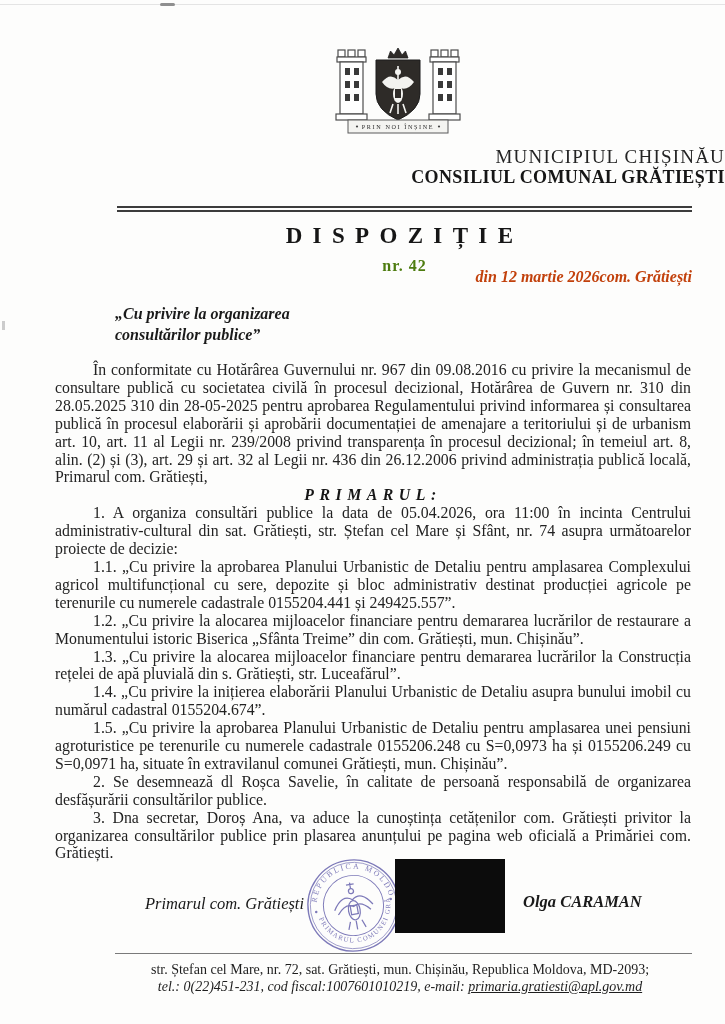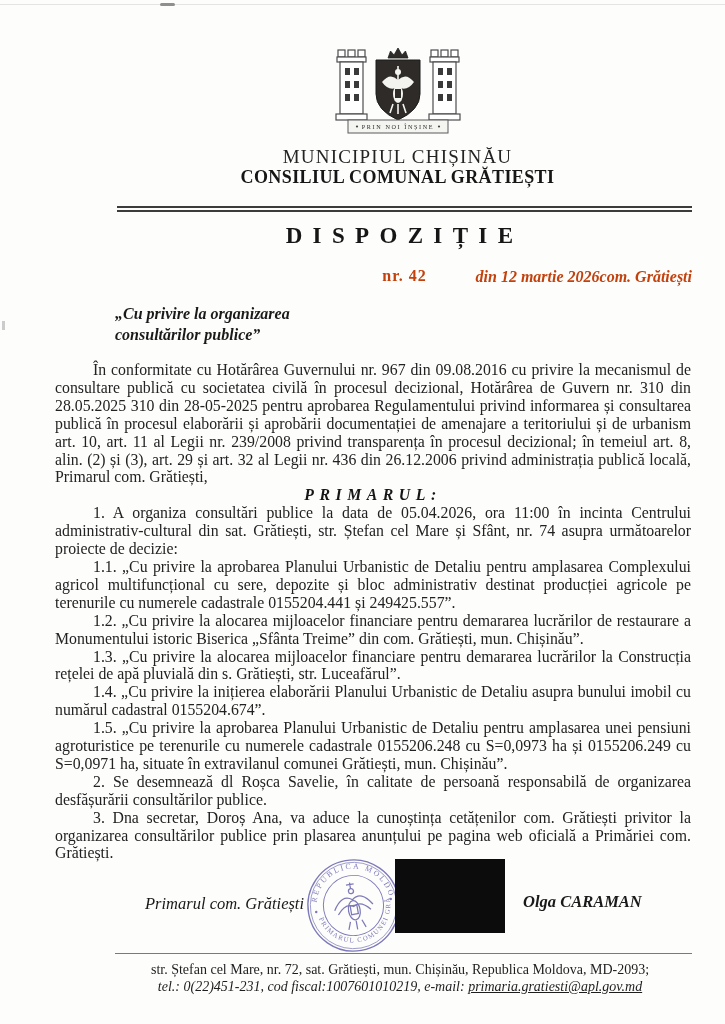--- a/index.html
+++ b/index.html
@@ -7,31 +7,31 @@
     position:relative; width:725px; height:1024px; background:#fdfdfc;
     font-family:"Liberation Serif","DejaVu Serif",serif; color:#1d1d1f;
     overflow:hidden;
   }
   
   .scan-topline { position:absolute; top:4px; left:0; width:725px; height:1px; background:#e4e4e4; }
   .scan-topline-dark { position:absolute; top:3px; left:160px; width:15px; height:3px; background:#8f8f8f; border-radius:2px; }
   .scan-leftmark { position:absolute; top:321px; left:2px; width:3px; height:9px; background:#cccccc; }
 
   
-  .header { position:absolute; top:44px; left:70px; width:655px; text-align:center; }
+  .header { position:absolute; top:44px; left:70px; width:655px; text-align:right; }
   .coat { display:block; margin:0 auto 2px auto; }
   .h-municipality { font-size:19px; letter-spacing:1.2px; line-height:21px; color:#242424; }
   .h-council, .h-cityhall { font-size:18px; font-weight:bold; letter-spacing:.4px; line-height:20px; color:#161616; }
 
   .rule-double { position:absolute; top:206px; left:117px; width:575px; height:2px;
     border-top:2px solid #3c3c3c; border-bottom:2px solid #3c3c3c; }
 
   .title-block { position:absolute; top:223px; left:117px; width:575px; text-align:center; }
   .doc-type { font-size:23px; font-weight:bold; letter-spacing:.45em; color:#161616; }
-  .doc-num  { font-size:16px; font-weight:bold; letter-spacing:1px; margin-top:18px; color:#c2410c; }
+  .doc-num  { font-size:16px; font-weight:bold; letter-spacing:1px; margin-top:8px; color:#4d7c0f; }
 
   .meta-row { position:absolute; top:268px; left:115px; width:577px;
     display:flex; justify-content:flex-end;
     font-weight:bold; font-style:italic; font-size:16px; color:#c2410c; }
 
   .subject { position:absolute; top:303px; left:115px;
     font-weight:bold; font-style:italic; font-size:16px; line-height:21px; color:#1a1a1a; }
 
   
   .body { position:absolute; top:361px; left:55px; width:636px;

